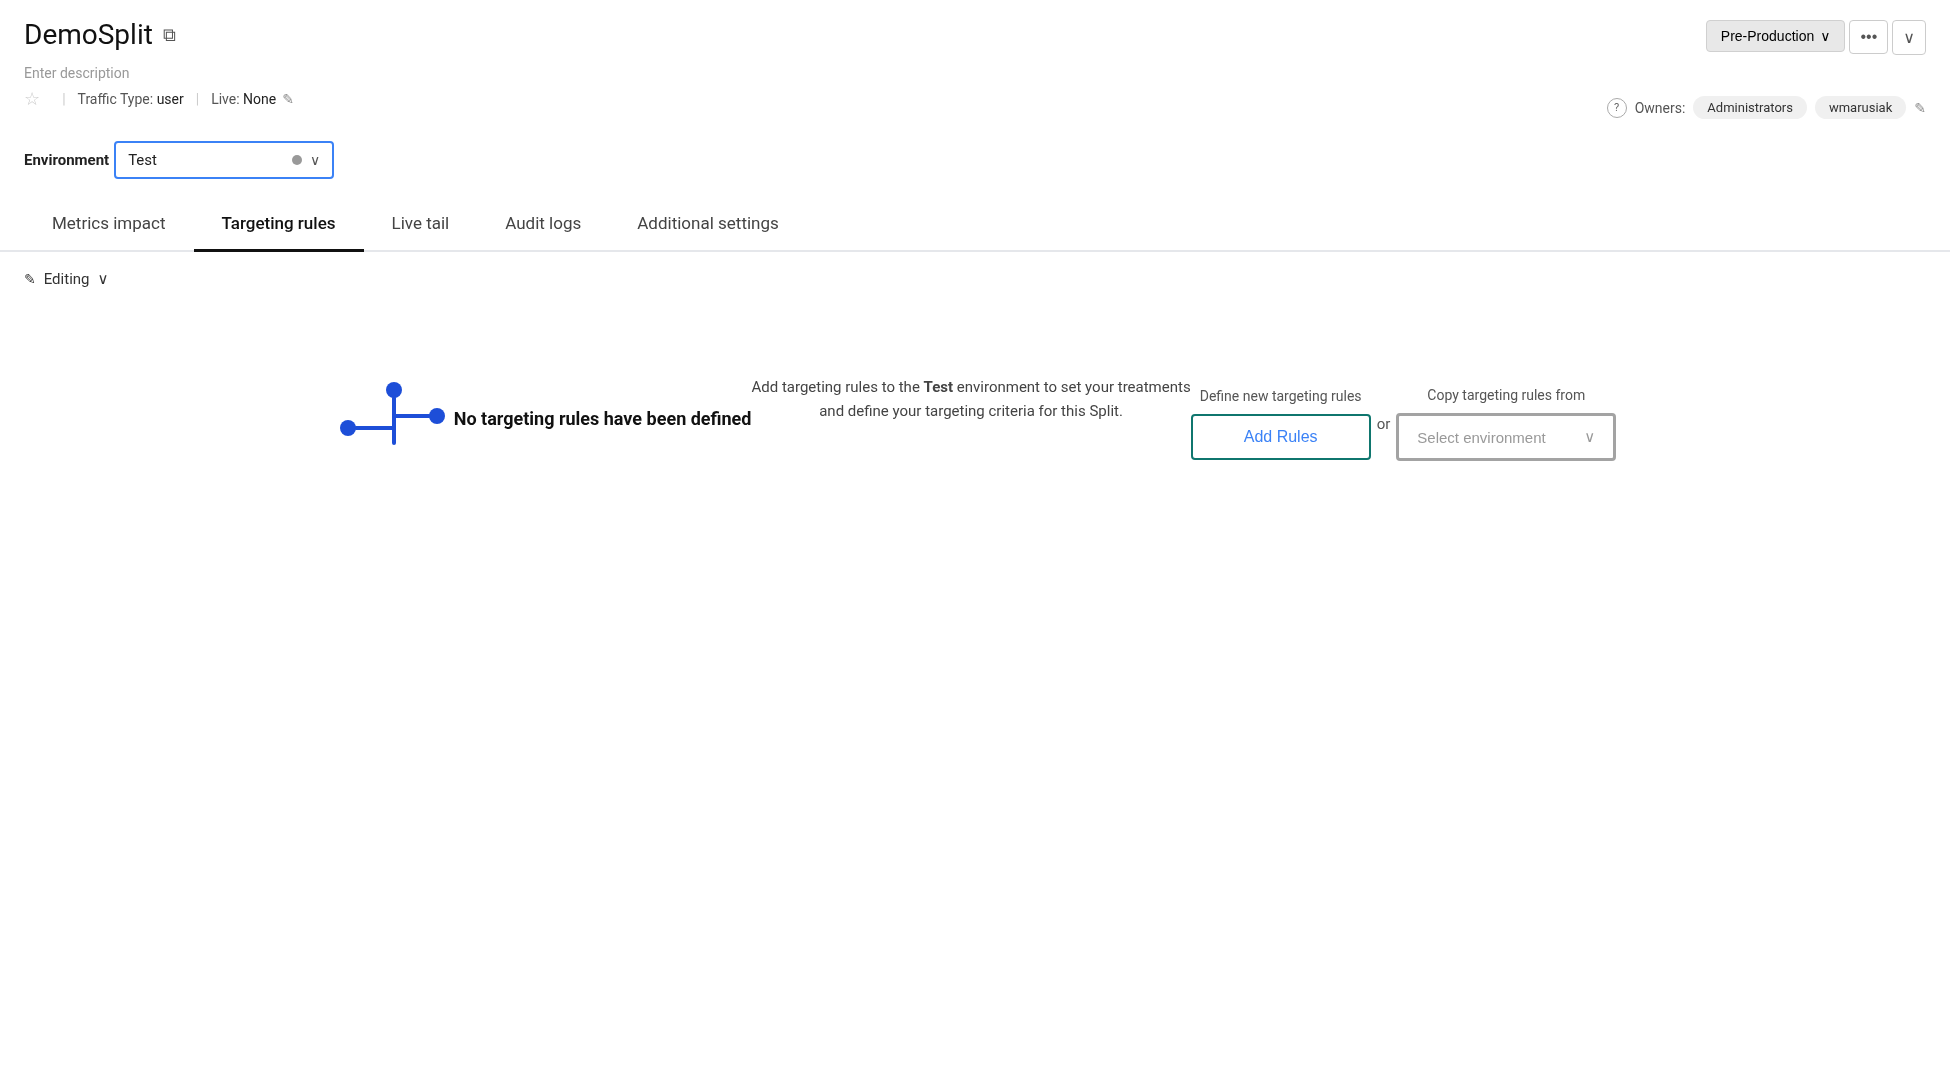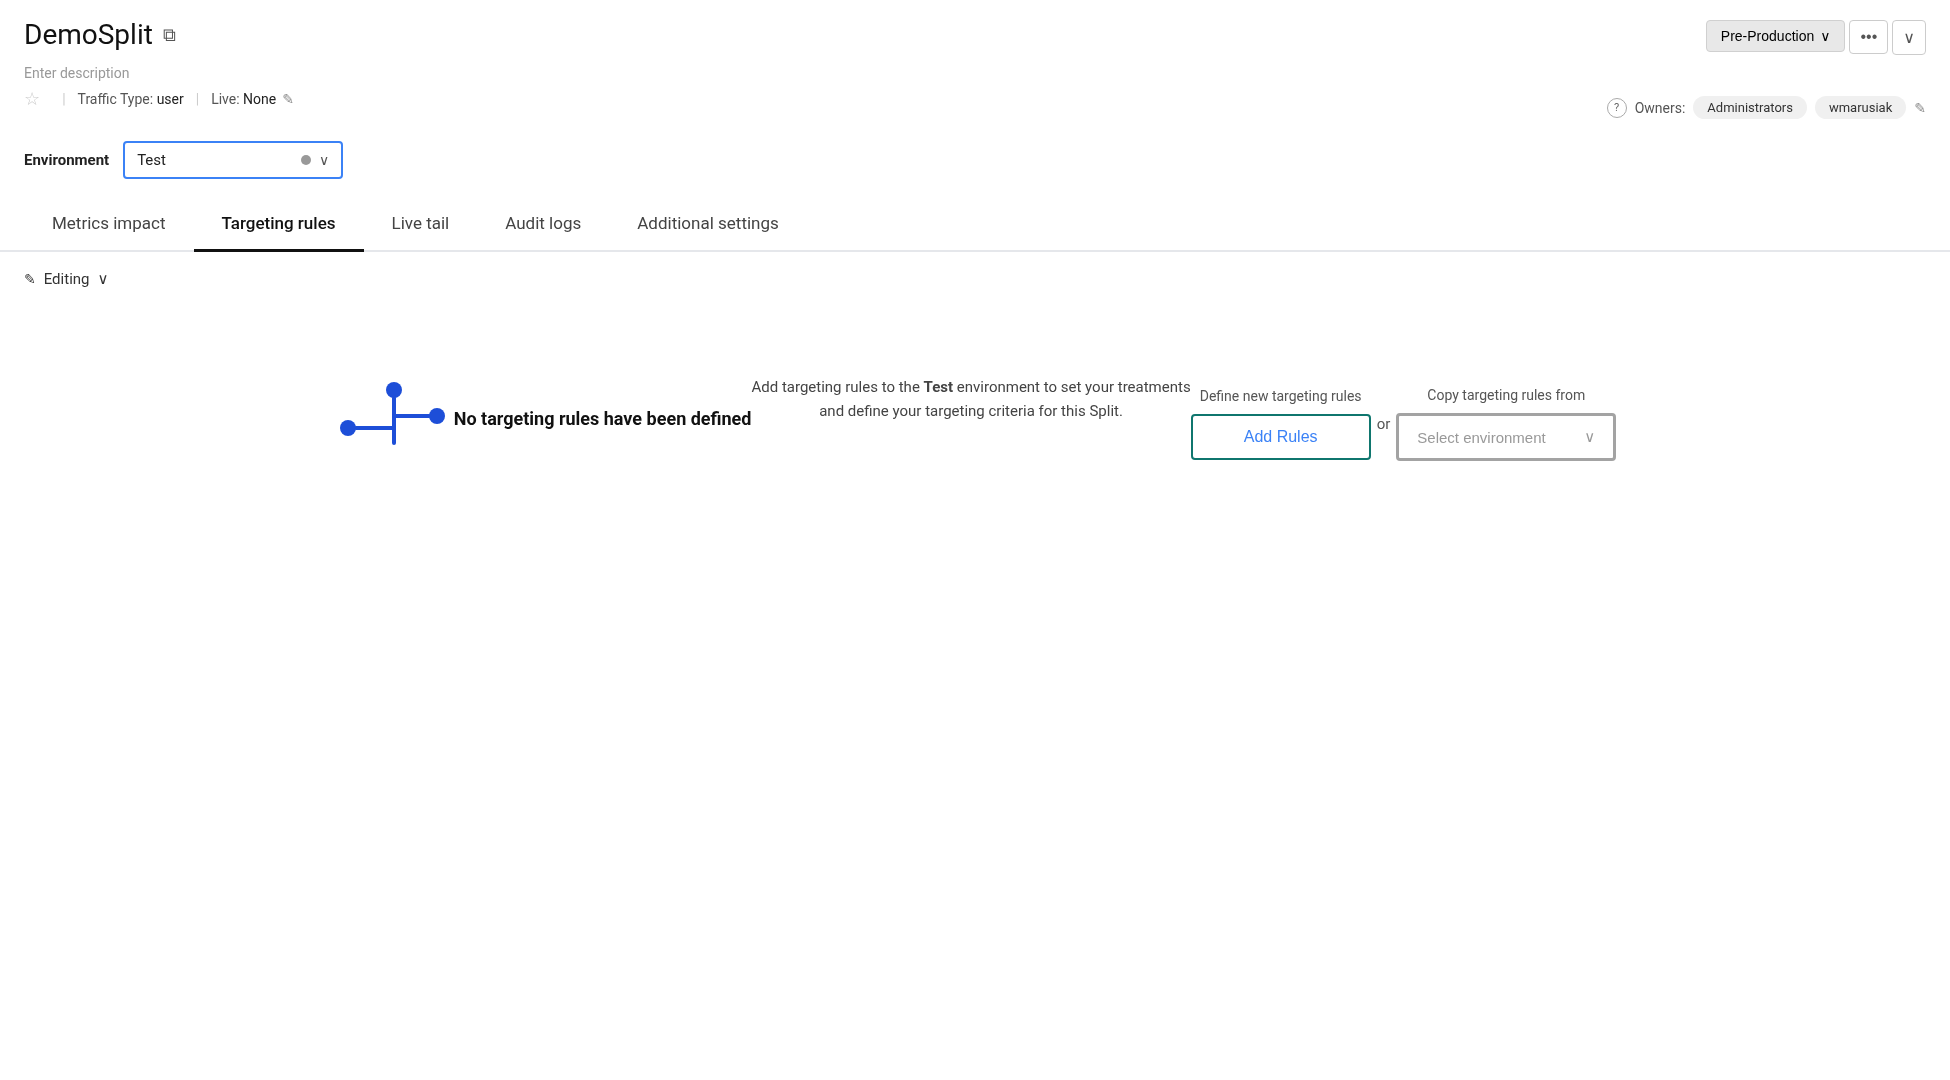--- a/index.html
+++ b/index.html
@@ -96,21 +96,21 @@
   </div>
   <div class="owners-area">
     <span class="question-icon" style="border:1px solid #aaa; border-radius:50%; width:20px; height:20px; display:inline-flex; align-items:center; justify-content:center; font-size:11px; color:#666; cursor:pointer;">?</span>
     <span style="font-size:14px;color:#555;">Owners:</span>
     <span class="owner-badge">Administrators</span>
     <span class="owner-badge">wmarusiak</span>
     <span class="owners-edit-icon">✎</span>
   </div>
 </div>
 
-<div style="display:flex; align-items:center; gap:14px; padding: 0 24px 18px 24px;">
+<div style="display:flex; align-items:center; gap:5px; padding: 0 24px 18px 24px;">
   <span class="env-label">Environment</span>
   <div class="env-select">
     <span class="env-select-text">Test</span>
     <span class="env-dot"></span>
     <span class="env-chevron">∨</span>
   </div>
 </div>
 
 <div class="tabs">
   <div class="tab">Metrics impact</div>

